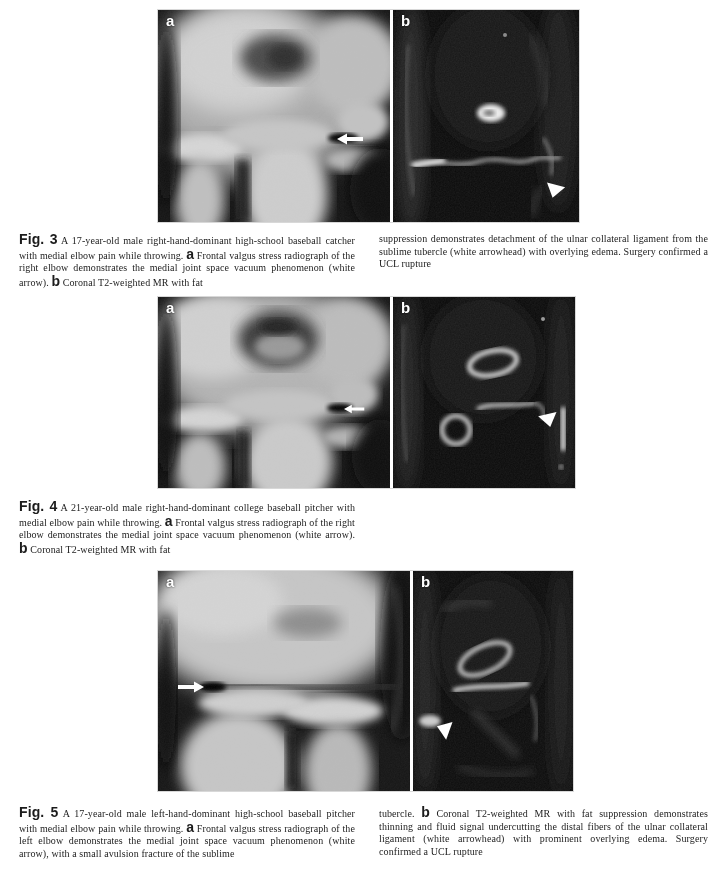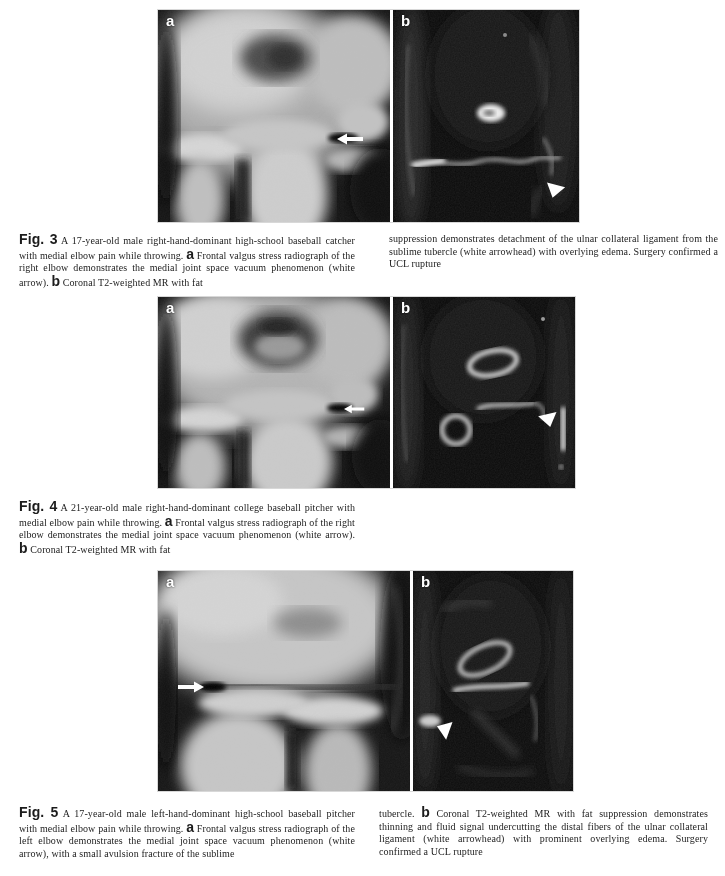--- a/index.html
+++ b/index.html
@@ -101,21 +101,21 @@
         <rect width="186" height="212" filter="url(#noise)" opacity="0.28"></rect>
       </svg>
       <span class="plabel">b</span>
       <svg class="ann" style="left:152px; top:170px; transform:rotate(40deg);" width="17" height="16">
         <polygon points="0,8 17,0 14,16" fill="#ffffff"></polygon>
       </svg>
     </div>
   </div>
 
   <div class="caption-col" style="left:19px; top:233px; width:336px;"><span class="seg-b">Fig. 3</span><span> A 17-year-old male right-hand-dominant high-school baseball catcher with medial elbow pain while throwing. </span><span class="seg-b">a</span><span> Frontal valgus stress radiograph of the right elbow demonstrates the medial joint space vacuum phenomenon (white arrow). </span><span class="seg-b">b</span><span> Coronal T2-weighted MR with fat</span></div>
-  <div class="caption-col" style="left:389px; top:233px; width:329px;"><span>suppression demonstrates detachment of the ulnar collateral ligament from the sublime tubercle (white arrowhead) with overlying edema. Surgery confirmed a UCL rupture</span></div>
+  <div class="caption-col" style="left:379px; top:233px; width:329px;"><span>suppression demonstrates detachment of the ulnar collateral ligament from the sublime tubercle (white arrowhead) with overlying edema. Surgery confirmed a UCL rupture</span></div>
 
   <div class="fig-image" style="left:158px; top:297px; height:191px;">
     <div class="panel" style="width:232px;">
       <svg class="art" viewBox="0 0 232 191" preserveAspectRatio="none">
         <rect width="232" height="191" fill="#121212"></rect>
         <ellipse cx="108" cy="62" rx="112" ry="75" fill="#b4b4b4" filter="url(#b12)"></ellipse>
         <ellipse cx="55" cy="40" rx="58" ry="42" fill="#d0d0d0" filter="url(#b7)"></ellipse>
         <ellipse cx="190" cy="45" rx="45" ry="45" fill="#bcbcbc" filter="url(#b7)"></ellipse>
         <ellipse cx="120" cy="42" rx="40" ry="28" fill="#383838" filter="url(#b7)"></ellipse>
         <ellipse cx="122" cy="50" rx="26" ry="14" fill="#999999" filter="url(#b4)"></ellipse>

